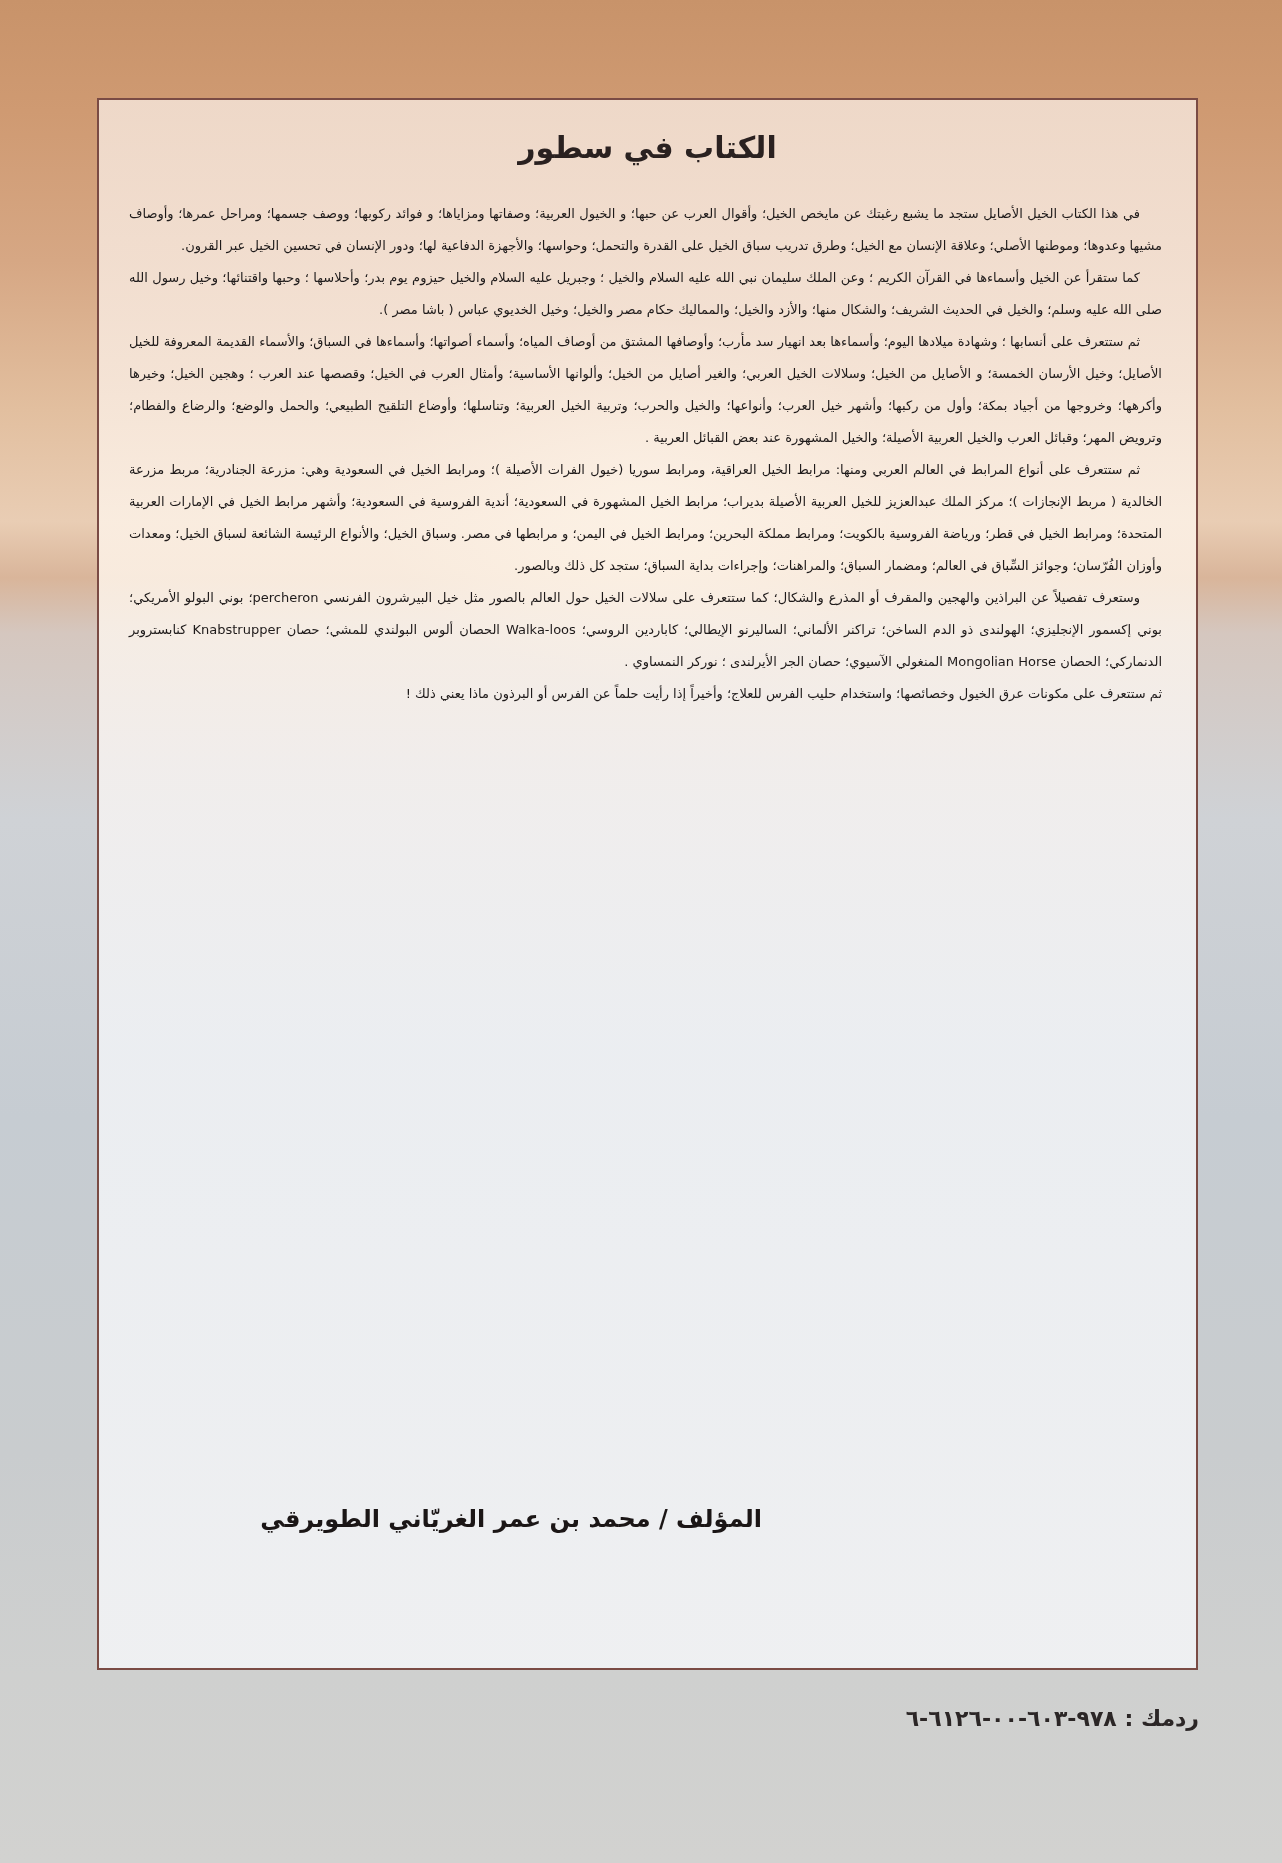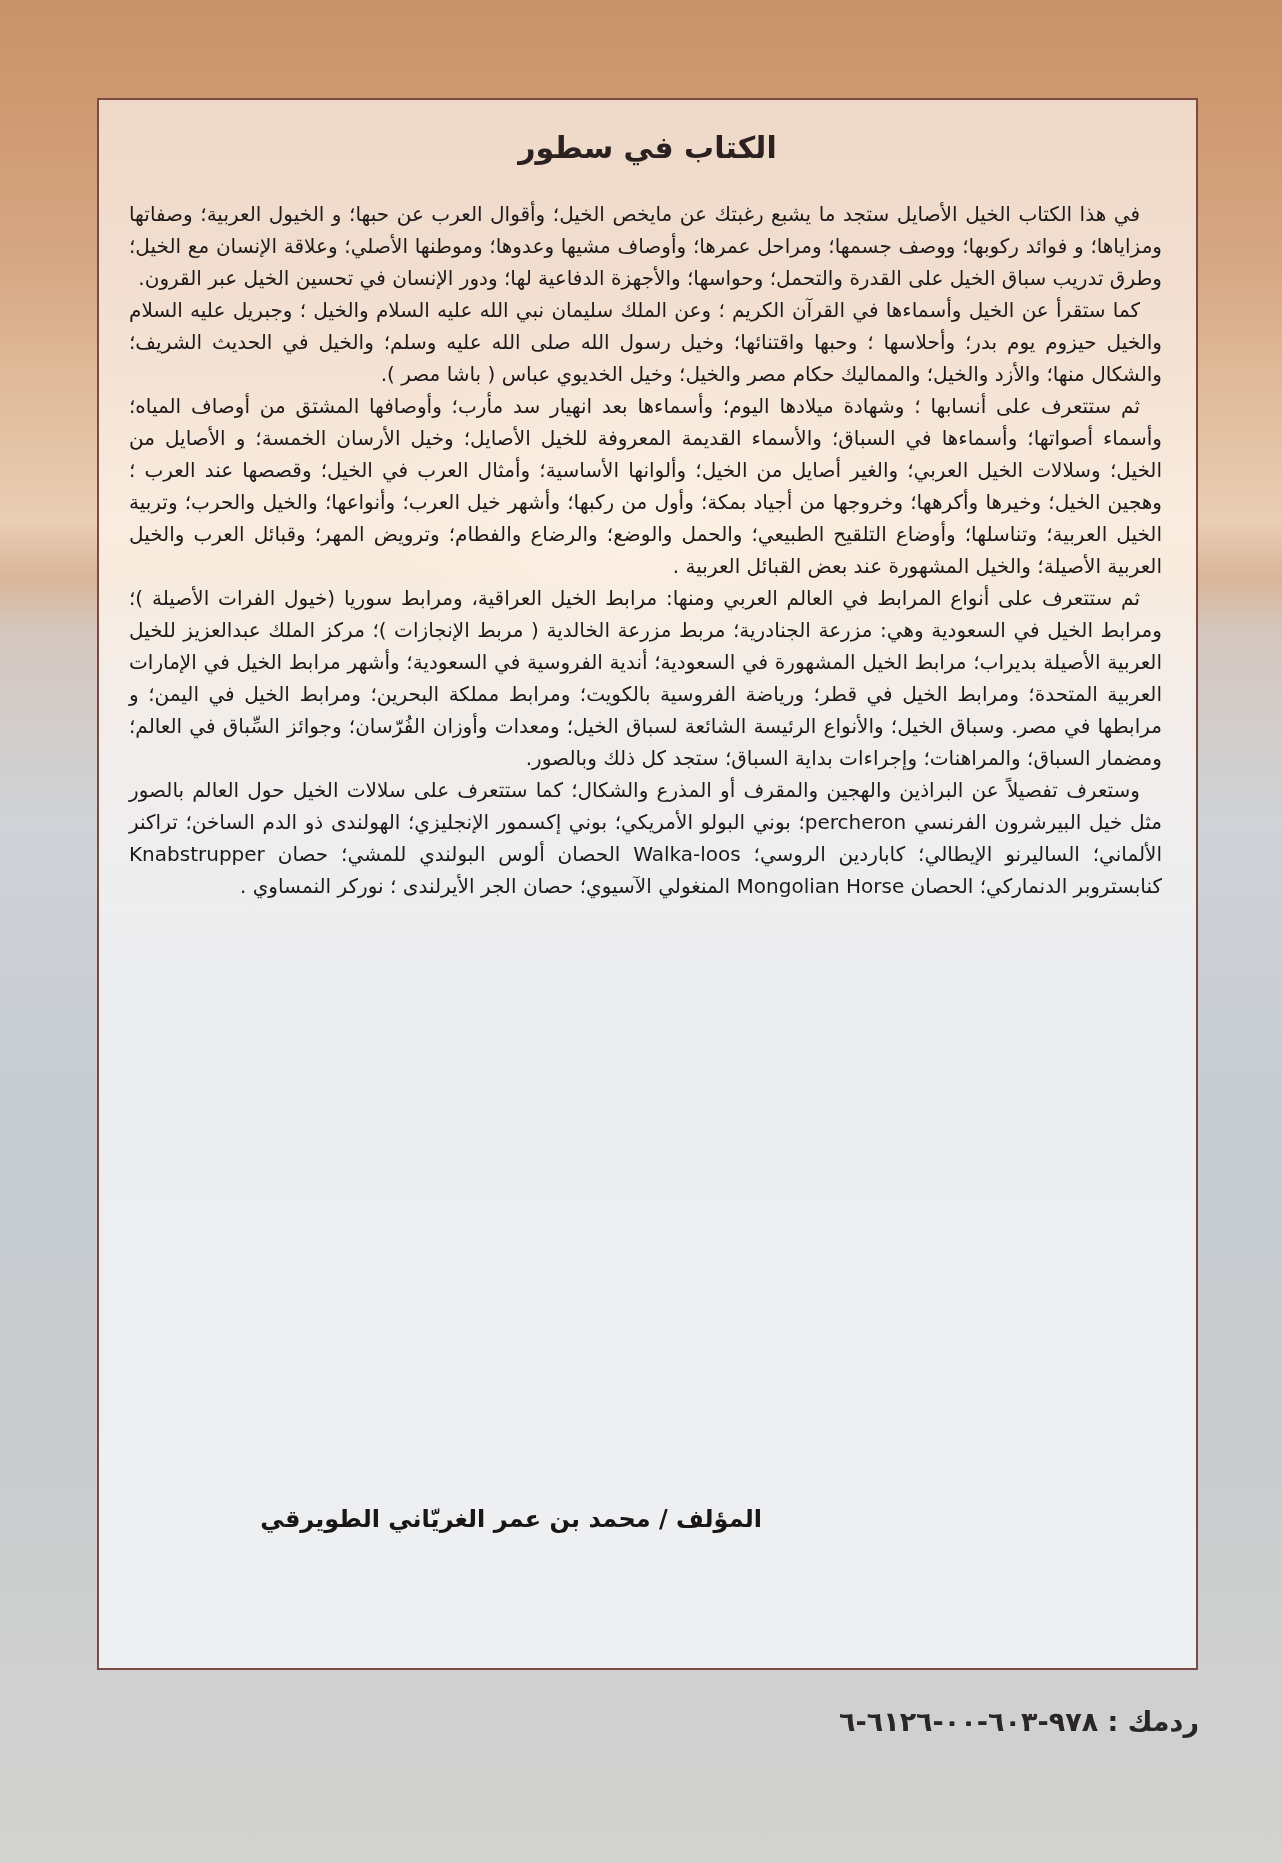--- a/index.html
+++ b/index.html
@@ -26,51 +26,52 @@
       rgba(240,242,245,0.88) 60%, rgba(242,243,245,0.90) 100%);
   }
   .title {
     position: absolute; top: 30px; left: 0; right: 0; text-align: center;
     font-family: "DejaVu Sans", sans-serif; font-weight: bold; font-size: 30px;
     color: #2a2120; direction: rtl;
   }
   .body-text {
     position: absolute; top: 98px; left: 30px; right: 34px;
     direction: rtl; text-align: justify; text-align-last: right;
-    font-family: "DejaVu Sans", sans-serif; font-size: 20px; line-height: 32px;
+    font-family: "DejaVu Sans", sans-serif; font-size: 13px; line-height: 32px;
     color: #1e1a1a;
   }
   .body-text p { margin: 0; }
   .body-text p.indent { text-indent: 22px; }
   .author {
     position: absolute; top: 1505px; right: 520px; direction: rtl;
     font-family: "DejaVu Sans", sans-serif; font-weight: bold; font-size: 24px; color: #1b1616;
     white-space: nowrap;
     margin-left: 38px;
   }
   .isbn {
     position: absolute; top: 1706px; right: 83px; direction: rtl;
-    font-family: "DejaVu Sans", sans-serif; font-weight: bold; font-size: 27px; color: #2b2626;
+    font-family: "DejaVu Sans", sans-serif; font-weight: bold; font-size: 22px; color: #2b2626;
     white-space: nowrap;
   }
   .isbn .num { direction: ltr; unicode-bidi: embed; }
 </style>
 </head>
 <body>
 
 <div class="sun-glow"></div>
 
 <div class="panel">
   <div class="title">الكتاب في سطور</div>
   <div class="body-text">
     <p class="indent">في هذا الكتاب الخيل الأصايل ستجد ما يشبع رغبتك عن مايخص الخيل؛ وأقوال العرب عن حبها؛ و الخيول العربية؛ وصفاتها ومزاياها؛ و فوائد ركوبها؛ ووصف جسمها؛ ومراحل عمرها؛ وأوصاف مشيها وعدوها؛ وموطنها الأصلي؛ وعلاقة الإنسان مع الخيل؛ وطرق تدريب سباق الخيل على القدرة والتحمل؛ وحواسها؛ والأجهزة الدفاعية لها؛ ودور الإنسان في تحسين الخيل عبر القرون.</p>
     <p class="indent">كما ستقرأ عن الخيل وأسماءها في القرآن الكريم ؛ وعن الملك سليمان نبي الله عليه السلام والخيل ؛ وجبريل عليه السلام والخيل حيزوم يوم بدر؛ وأحلاسها ؛ وحبها واقتنائها؛ وخيل رسول الله صلى الله عليه وسلم؛ والخيل في الحديث الشريف؛ والشكال منها؛ والأزد والخيل؛ والمماليك حكام مصر والخيل؛ وخيل الخديوي عباس ( باشا مصر ).</p>
     <p class="indent">ثم ستتعرف على أنسابها ؛ وشهادة ميلادها اليوم؛ وأسماءها بعد انهيار سد مأرب؛ وأوصافها المشتق من أوصاف المياه؛ وأسماء أصواتها؛ وأسماءها في السباق؛ والأسماء القديمة المعروفة للخيل الأصايل؛ وخيل الأرسان الخمسة؛ و الأصايل من الخيل؛ وسلالات الخيل العربي؛ والغير أصايل من الخيل؛ وألوانها الأساسية؛ وأمثال العرب في الخيل؛ وقصصها عند العرب ؛ وهجين الخيل؛ وخيرها وأكرهها؛ وخروجها من أجياد بمكة؛ وأول من ركبها؛ وأشهر خيل العرب؛ وأنواعها؛ والخيل والحرب؛ وتربية الخيل العربية؛ وتناسلها؛ وأوضاع التلقيح الطبيعي؛ والحمل والوضع؛ والرضاع والفطام؛ وترويض المهر؛ وقبائل العرب والخيل العربية الأصيلة؛ والخيل المشهورة عند بعض القبائل العربية .</p>
     <p class="indent">ثم ستتعرف على أنواع المرابط في العالم العربي ومنها: مرابط الخيل العراقية، ومرابط سوريا (خيول الفرات الأصيلة )؛ ومرابط الخيل في السعودية وهي: مزرعة الجنادرية؛ مربط مزرعة الخالدية ( مربط الإنجازات )؛ مركز الملك عبدالعزيز للخيل العربية الأصيلة بديراب؛ مرابط الخيل المشهورة في السعودية؛ أندية الفروسية في السعودية؛ وأشهر مرابط الخيل في الإمارات العربية المتحدة؛ ومرابط الخيل في قطر؛ ورياضة الفروسية بالكويت؛ ومرابط مملكة البحرين؛ ومرابط الخيل في اليمن؛ و مرابطها في مصر. وسباق الخيل؛ والأنواع الرئيسة الشائعة لسباق الخيل؛ ومعدات وأوزان الفُرّسان؛ وجوائز السِّباق في العالم؛ ومضمار السباق؛ والمراهنات؛ وإجراءات بداية السباق؛ ستجد كل ذلك وبالصور.</p>
     <p class="indent">وستعرف تفصيلاً عن البراذين والهجين والمقرف أو المذرع والشكال؛ كما ستتعرف على سلالات الخيل حول العالم بالصور مثل خيل البيرشرون الفرنسي percheron؛ بوني البولو الأمريكي؛ بوني إكسمور الإنجليزي؛ الهولندى ذو الدم الساخن؛ تراكنر الألماني؛ الساليرنو الإيطالي؛ كاباردين الروسي؛ Walka-loos الحصان ألوس البولندي للمشي؛ حصان Knabstrupper كنابستروبر الدنماركي؛ الحصان Mongolian Horse المنغولي الآسيوي؛ حصان الجر الأيرلندى ؛ نوركر النمساوي .</p>
+    <p>ثم ستتعرف على مكونات عرق الخيول وخصائصها؛ واستخدام حليب الفرس للعلاج؛ وأخيراً إذا رأيت حلماً عن الفرس أو البرذون ماذا يعني ذلك !</p>
   </div>
 </div>
 
 <div class="author">المؤلف / محمد بن عمر الغريّاني الطويرقي</div>
 
 <div class="isbn">
   <span>ردمك :</span>
   <span class="num">٩٧٨-٦٠٣-٠٠-٦١٢٦-٦</span>
 </div>
 

